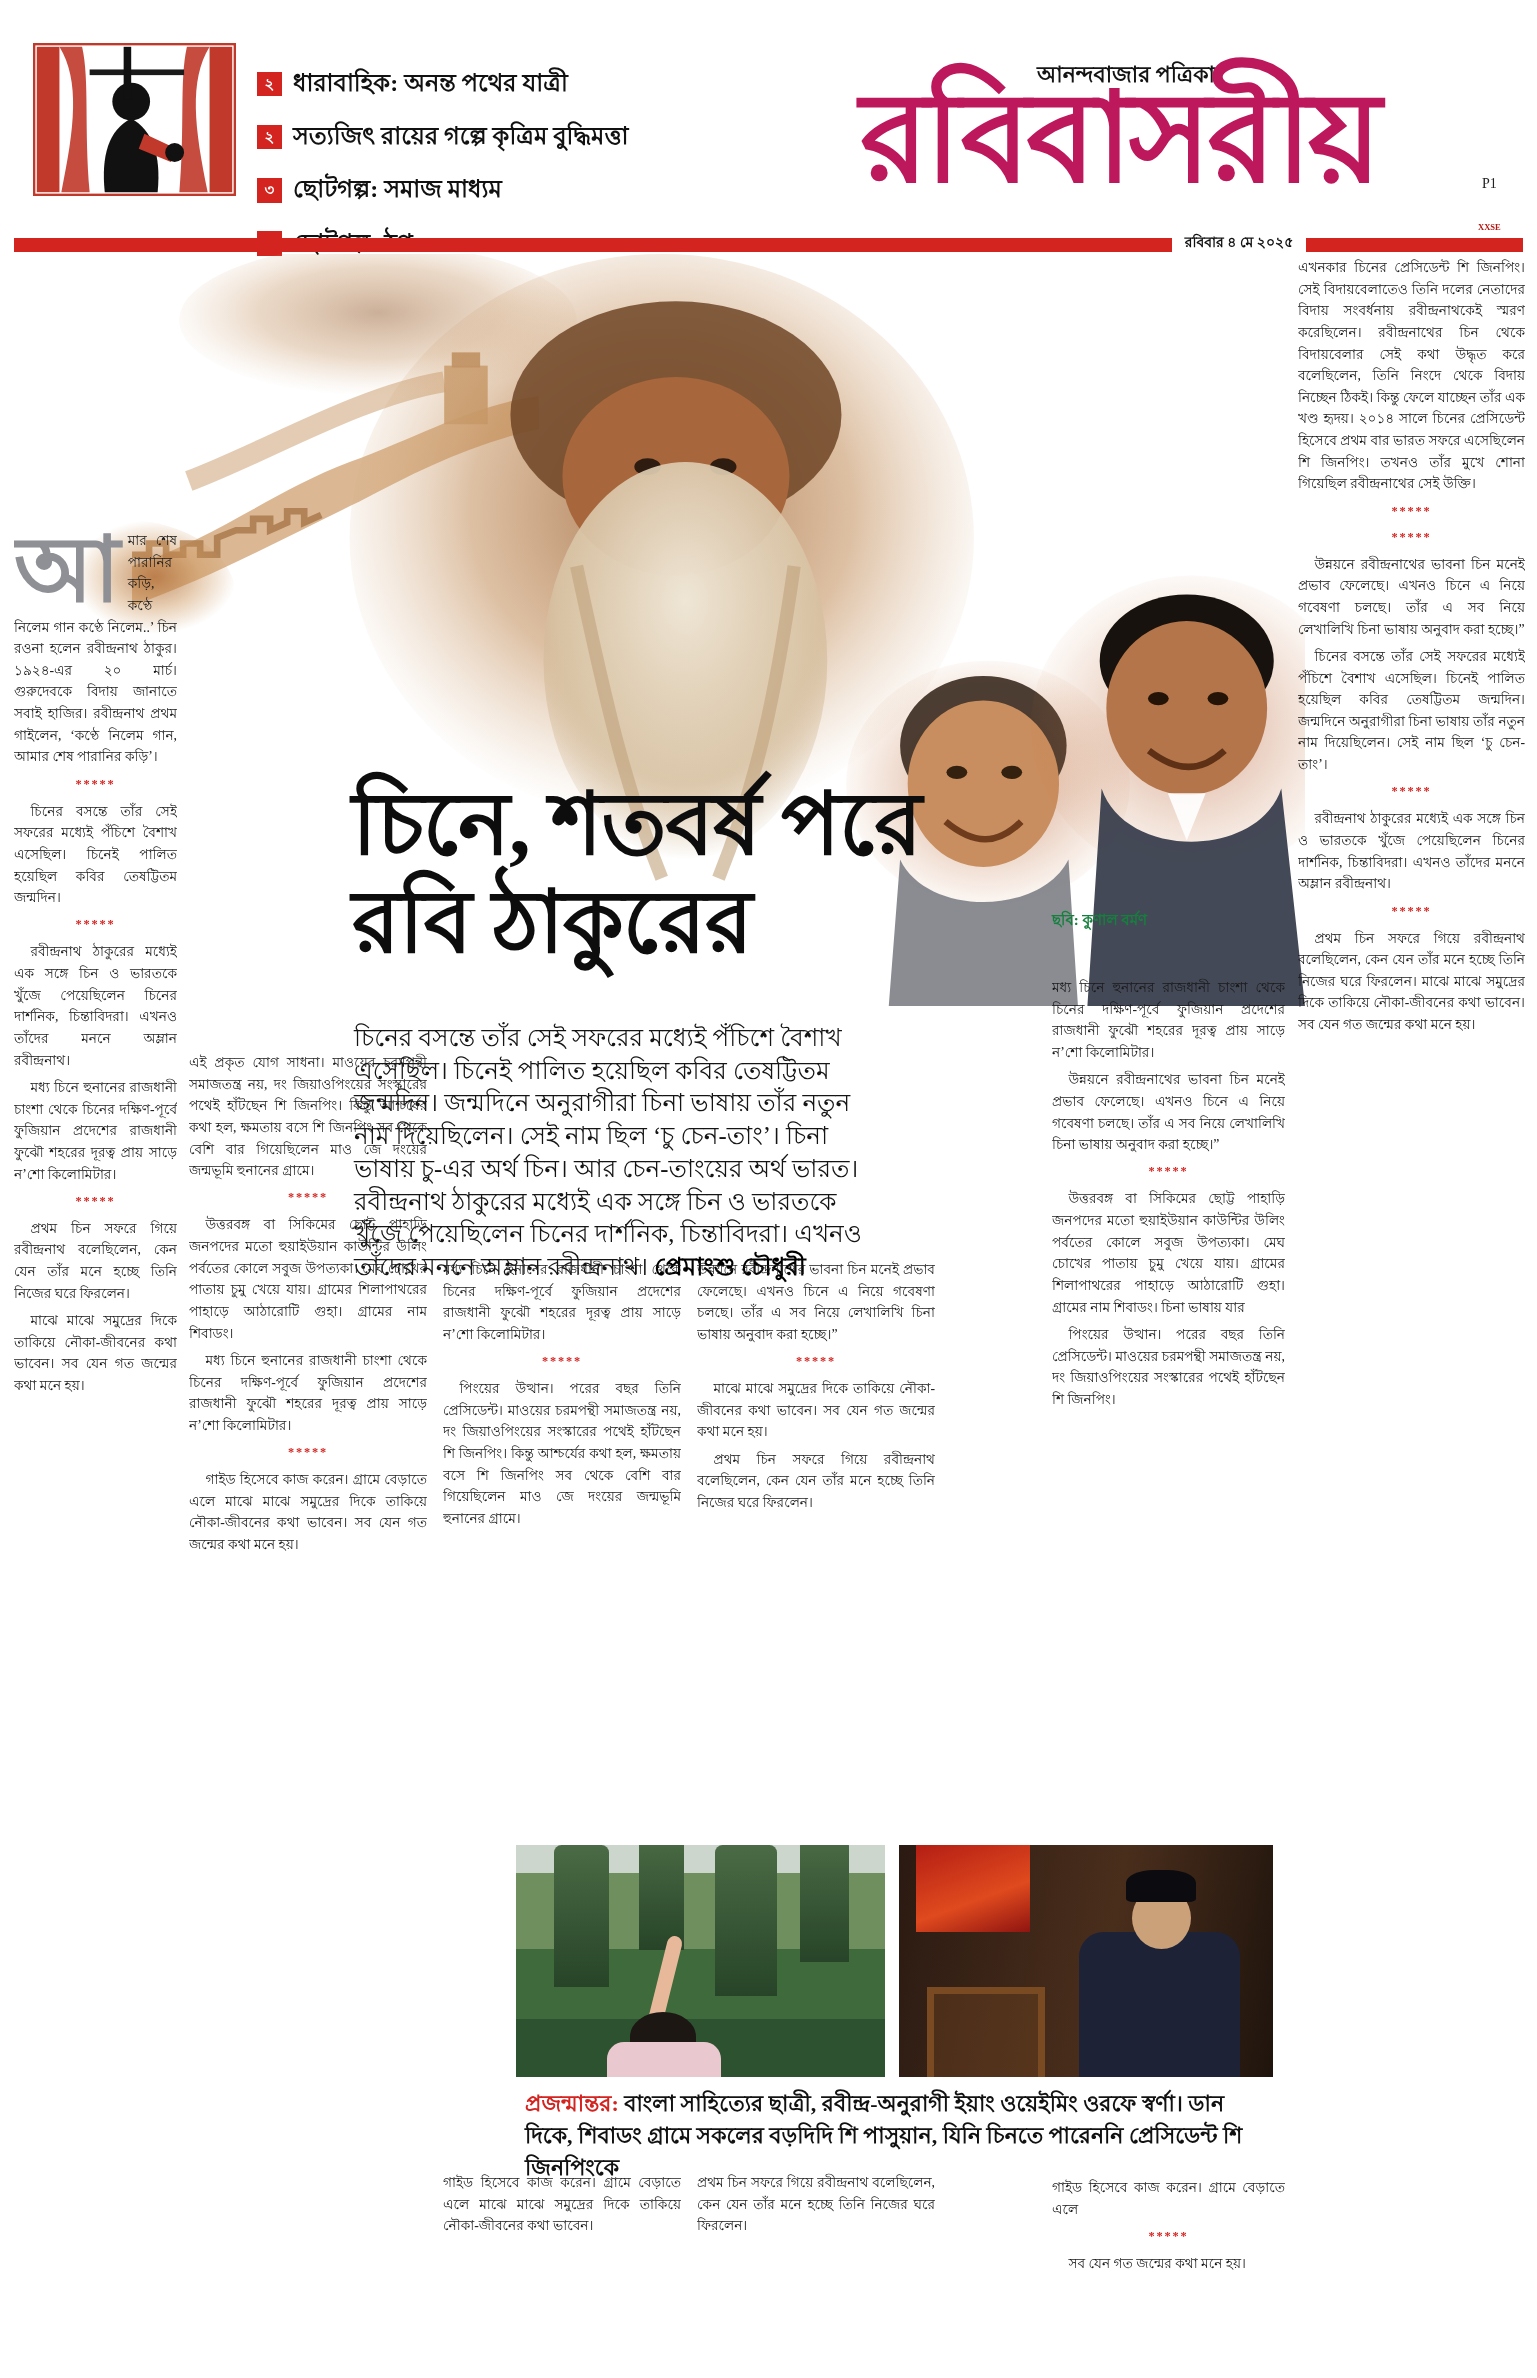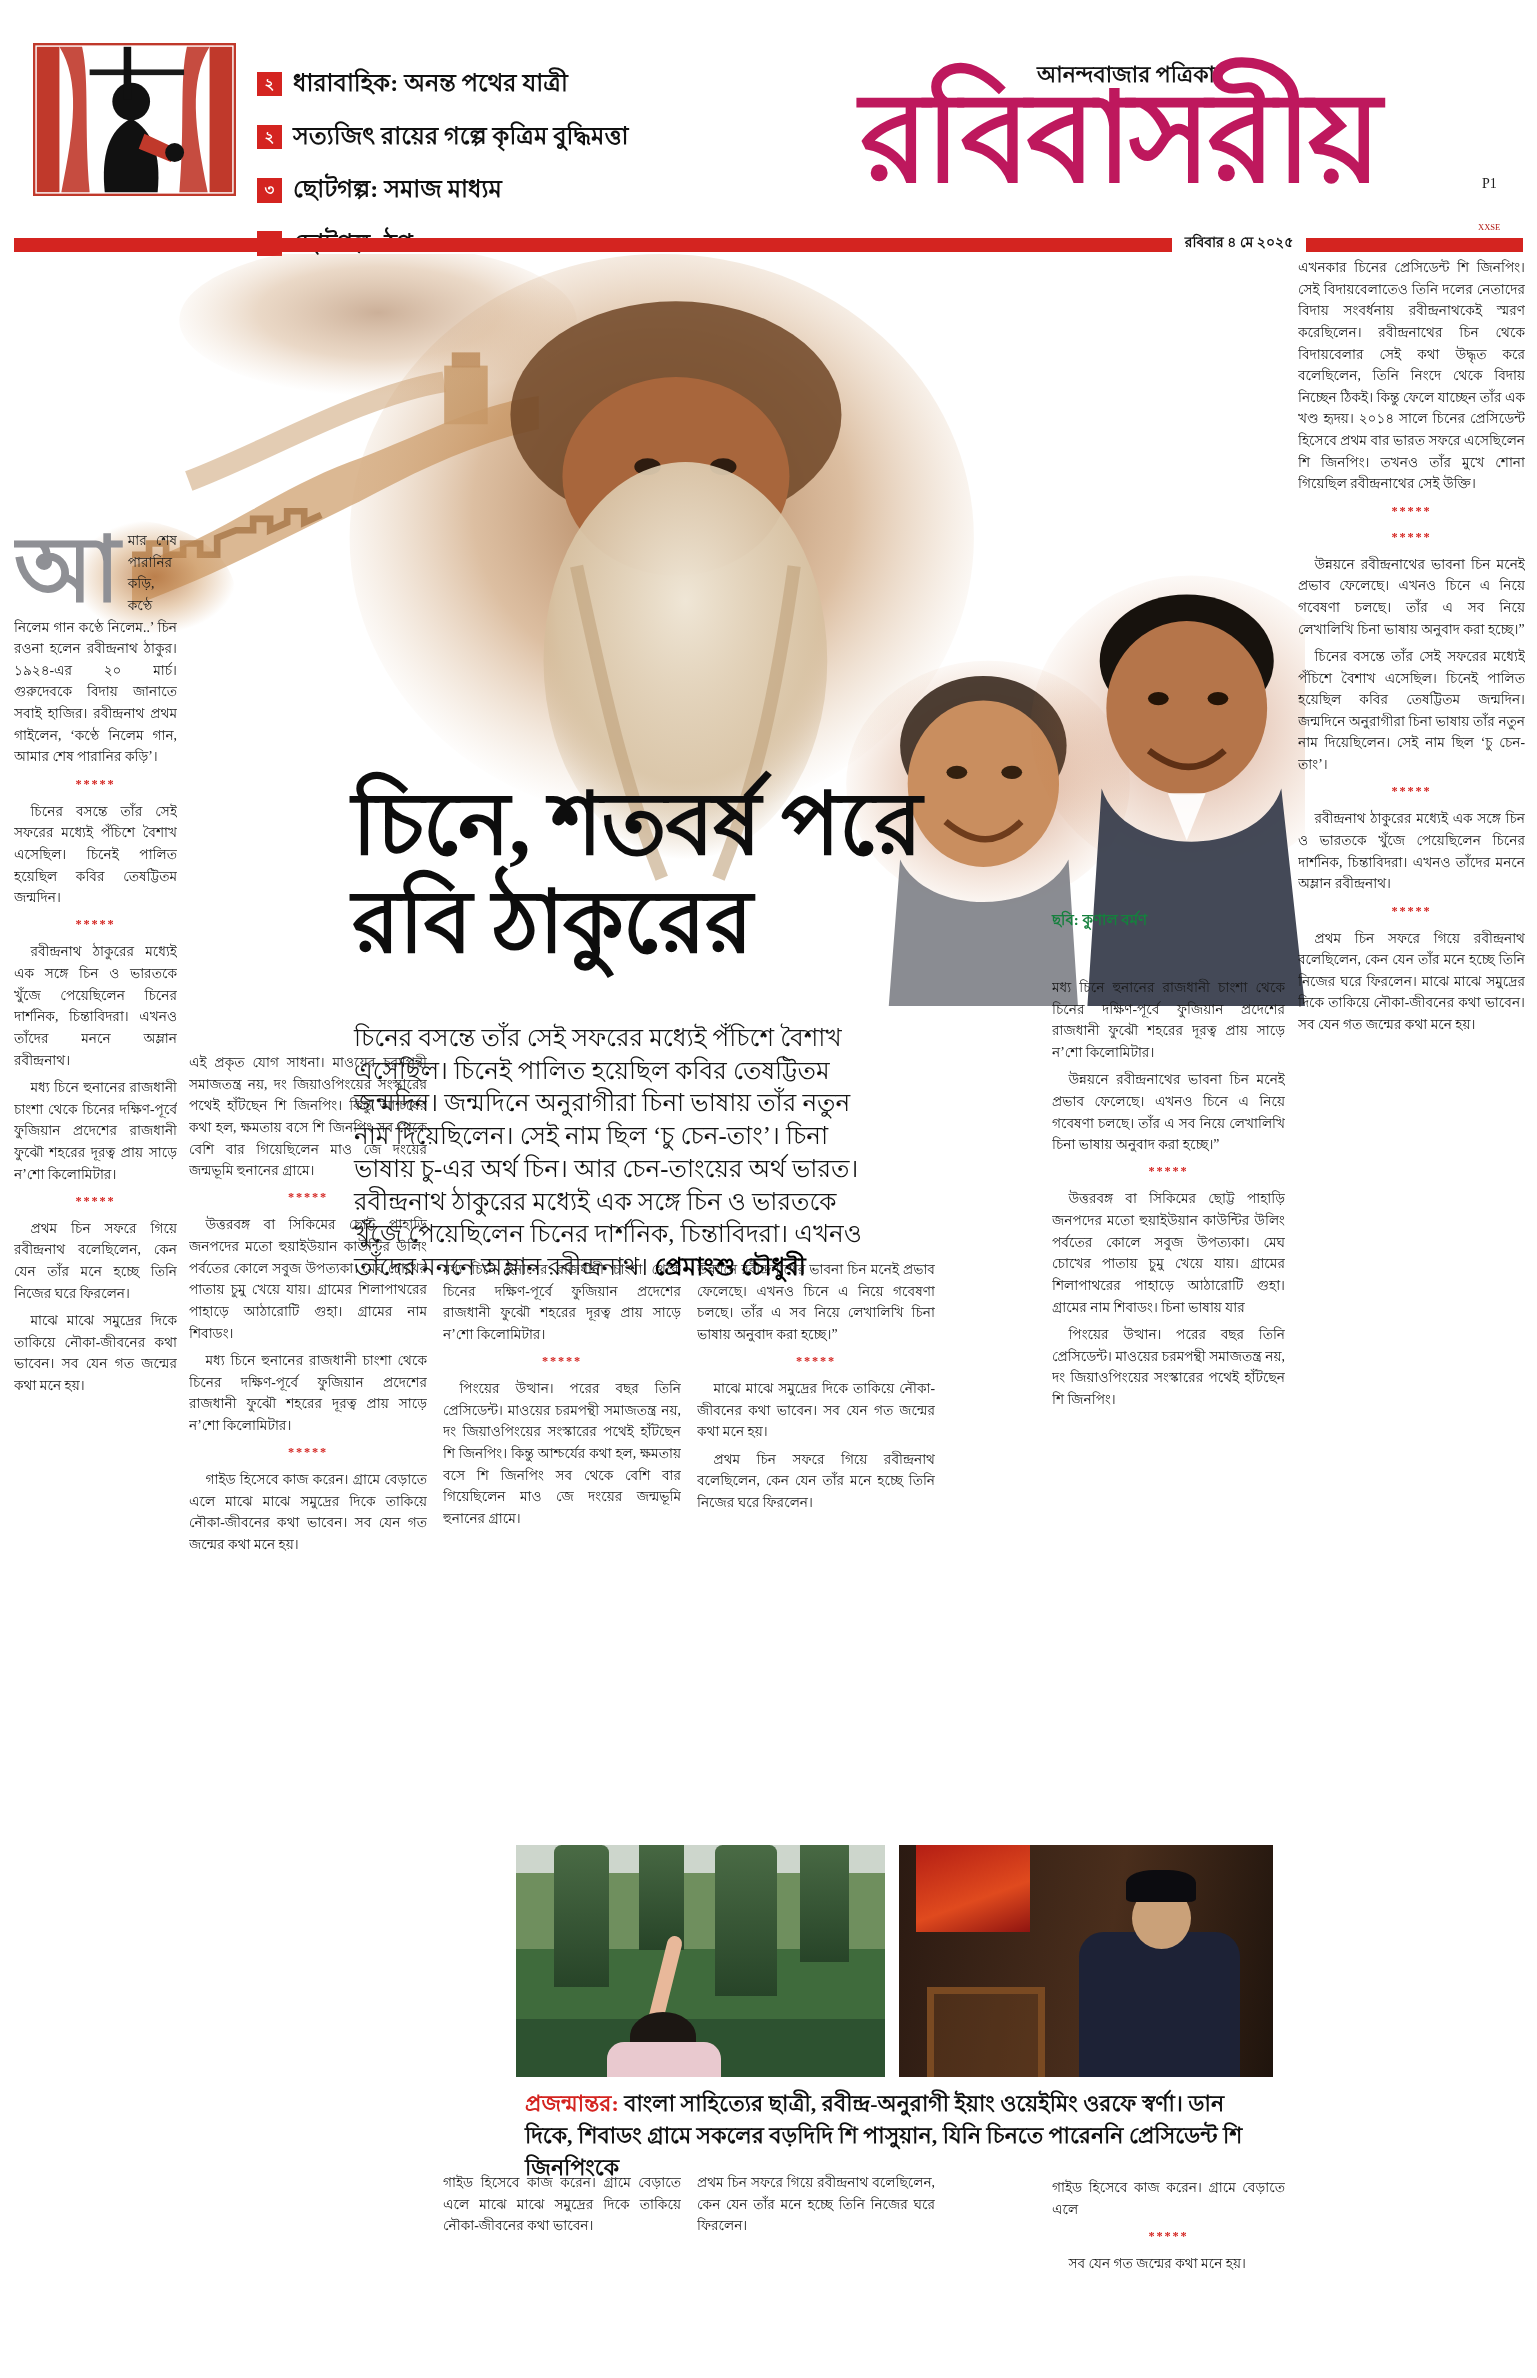--- a/index.html
+++ b/index.html
@@ -12,21 +12,21 @@
   .logo-box{left:33px;top:43px;width:203px;height:153px;background:#fff;}
   .index-list{left:257px;top:64px;width:587px;}
   .index-item{display:flex;align-items:center;margin-bottom:13.2px;}
   .index-num{width:24.6px;height:24.6px;background:#d42420;color:#fff;font-weight:bold;
     font-size:15px;display:flex;align-items:center;justify-content:center;margin-right:11.4px;}
   .index-label{font-size:24px;font-weight:bold;color:#111;}
   .masthead-top{left:965px;top:57px;width:322px;text-align:center;font-size:22px;font-weight:bold;color:#141414;}
   .masthead{left:860px;top:74px;width:653px;font-size:125px;line-height:1.05;font-weight:bold;
     color:#be185d;letter-spacing:-3.8px;white-space:nowrap;}
   .pagecode{left:1482px;top:176px;font-size:14px;color:#222;}
-  .edition{left:1478px;top:222px;font-size:8.5px;color:#b01510;font-weight:normal;}
+  .edition{left:1478px;top:222px;font-size:8.5px;color:#b01510;font-weight:bold;}
   .redbar{left:14px;top:238px;width:1509px;height:14px;background:#d42420;}
   .date-gap{left:1172px;top:231px;width:134px;height:26.5px;background:#ffffff;
     display:flex;align-items:flex-start;justify-content:center;}
   .date-text{font-size:14px;font-weight:bold;color:#111;white-space:nowrap;}
   
   .illus{left:132px;top:254px;width:1173px;height:752px;}
   .splash{left:33px;top:520px;width:203px;height:142px;
     background:radial-gradient(closest-side at 60% 40%, rgba(176,108,52,.75), rgba(205,150,92,.45) 55%, rgba(205,150,92,0) 100%);
     border-radius:45% 60% 50% 55%;}
   

